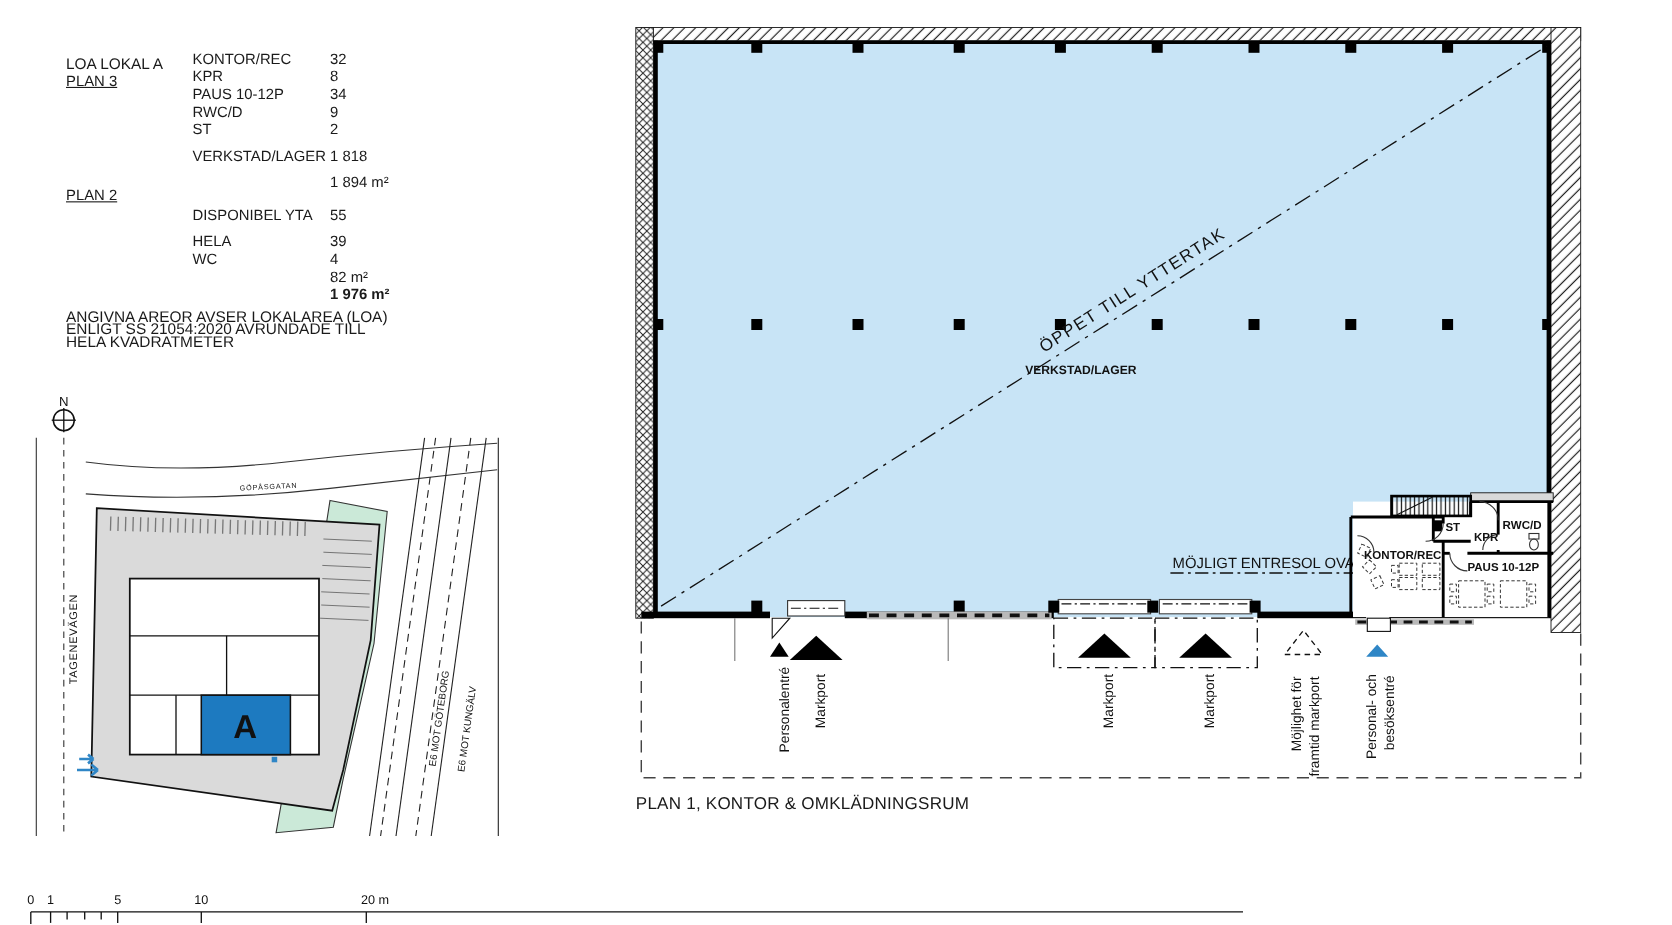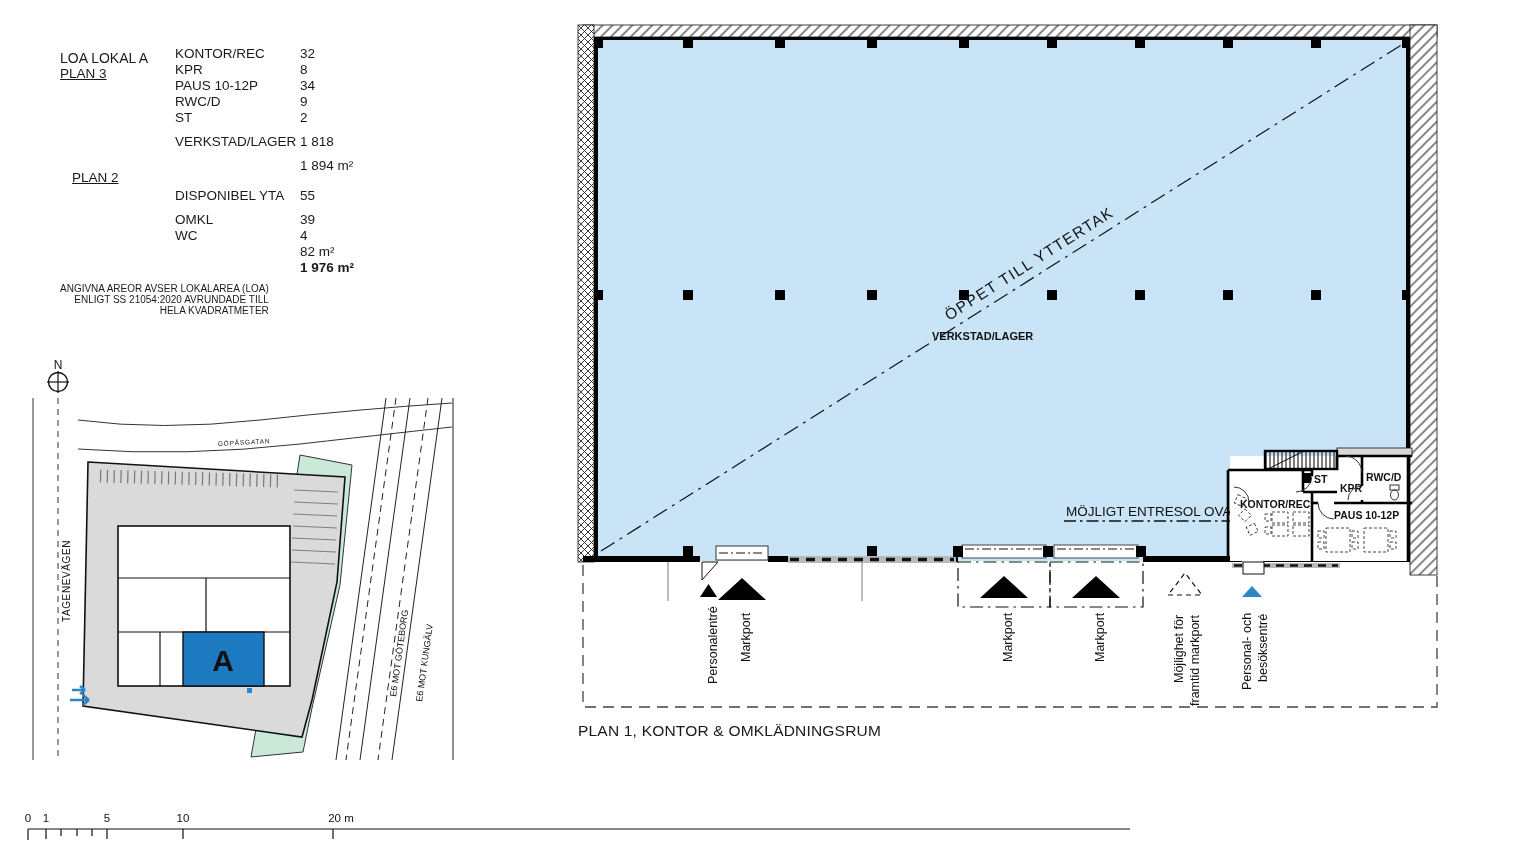--- a/index.html
+++ b/index.html
@@ -7,21 +7,21 @@
   .abs{position:absolute;}
   
   .legend-title{font-weight:normal;font-size:14px;line-height:16px;margin-top:28px;}
   .plan-label{font-size:13.5px;line-height:16px;text-decoration:underline;}
   .rows{font-size:13.5px;}
   .row{display:flex;height:16px;line-height:16px;}
   .row .rl{width:125px;}
   .row .rv{white-space:nowrap;}
   .gap8{margin-top:8px;}
   .bold{font-weight:bold;align-items:center;}
-  .note{font-size:10px;line-height:11px;text-align:right;}
+  .note{font-size:14px;line-height:11px;}
   .plan-title{font-size:15.5px;letter-spacing:.2px;}
   svg text{font-family:"Liberation Sans",sans-serif;fill:#111;}
 </style>
 </head>
 <body>
 
 <div class="abs" style="left:60px;top:22px;">
   <div class="legend-title">LOA LOKAL A</div>
   <div class="plan-label">PLAN 3</div>
 </div>
@@ -50,29 +50,29 @@
   <div class="row gap8">
       <span class="rl">VERKSTAD/LAGER</span>
       <span class="rv">1 818</span>
     </div>
   <div class="row gap8">
       <span class="rl"></span>
       <span class="rv">1 894 m²</span>
     </div>
 </div>
 
-<div class="abs plan-label" style="left:72px;top:170px;">PLAN 2</div>
+<div class="abs plan-label" style="left:60px;top:170px;">PLAN 2</div>
 
 <div class="abs rows" style="left:175px;top:188px;width:220px;">
   <div class="row">
       <span class="rl">DISPONIBEL YTA</span>
       <span class="rv">55</span>
     </div>
   <div class="row gap8">
-      <span class="rl">OMKL</span>
+      <span class="rl">HELA</span>
       <span class="rv">39</span>
     </div>
   <div class="row">
       <span class="rl">WC</span>
       <span class="rv">4</span>
     </div>
   <div class="row">
       <span class="rl"></span>
       <span class="rv">82 m²</span>
     </div>

